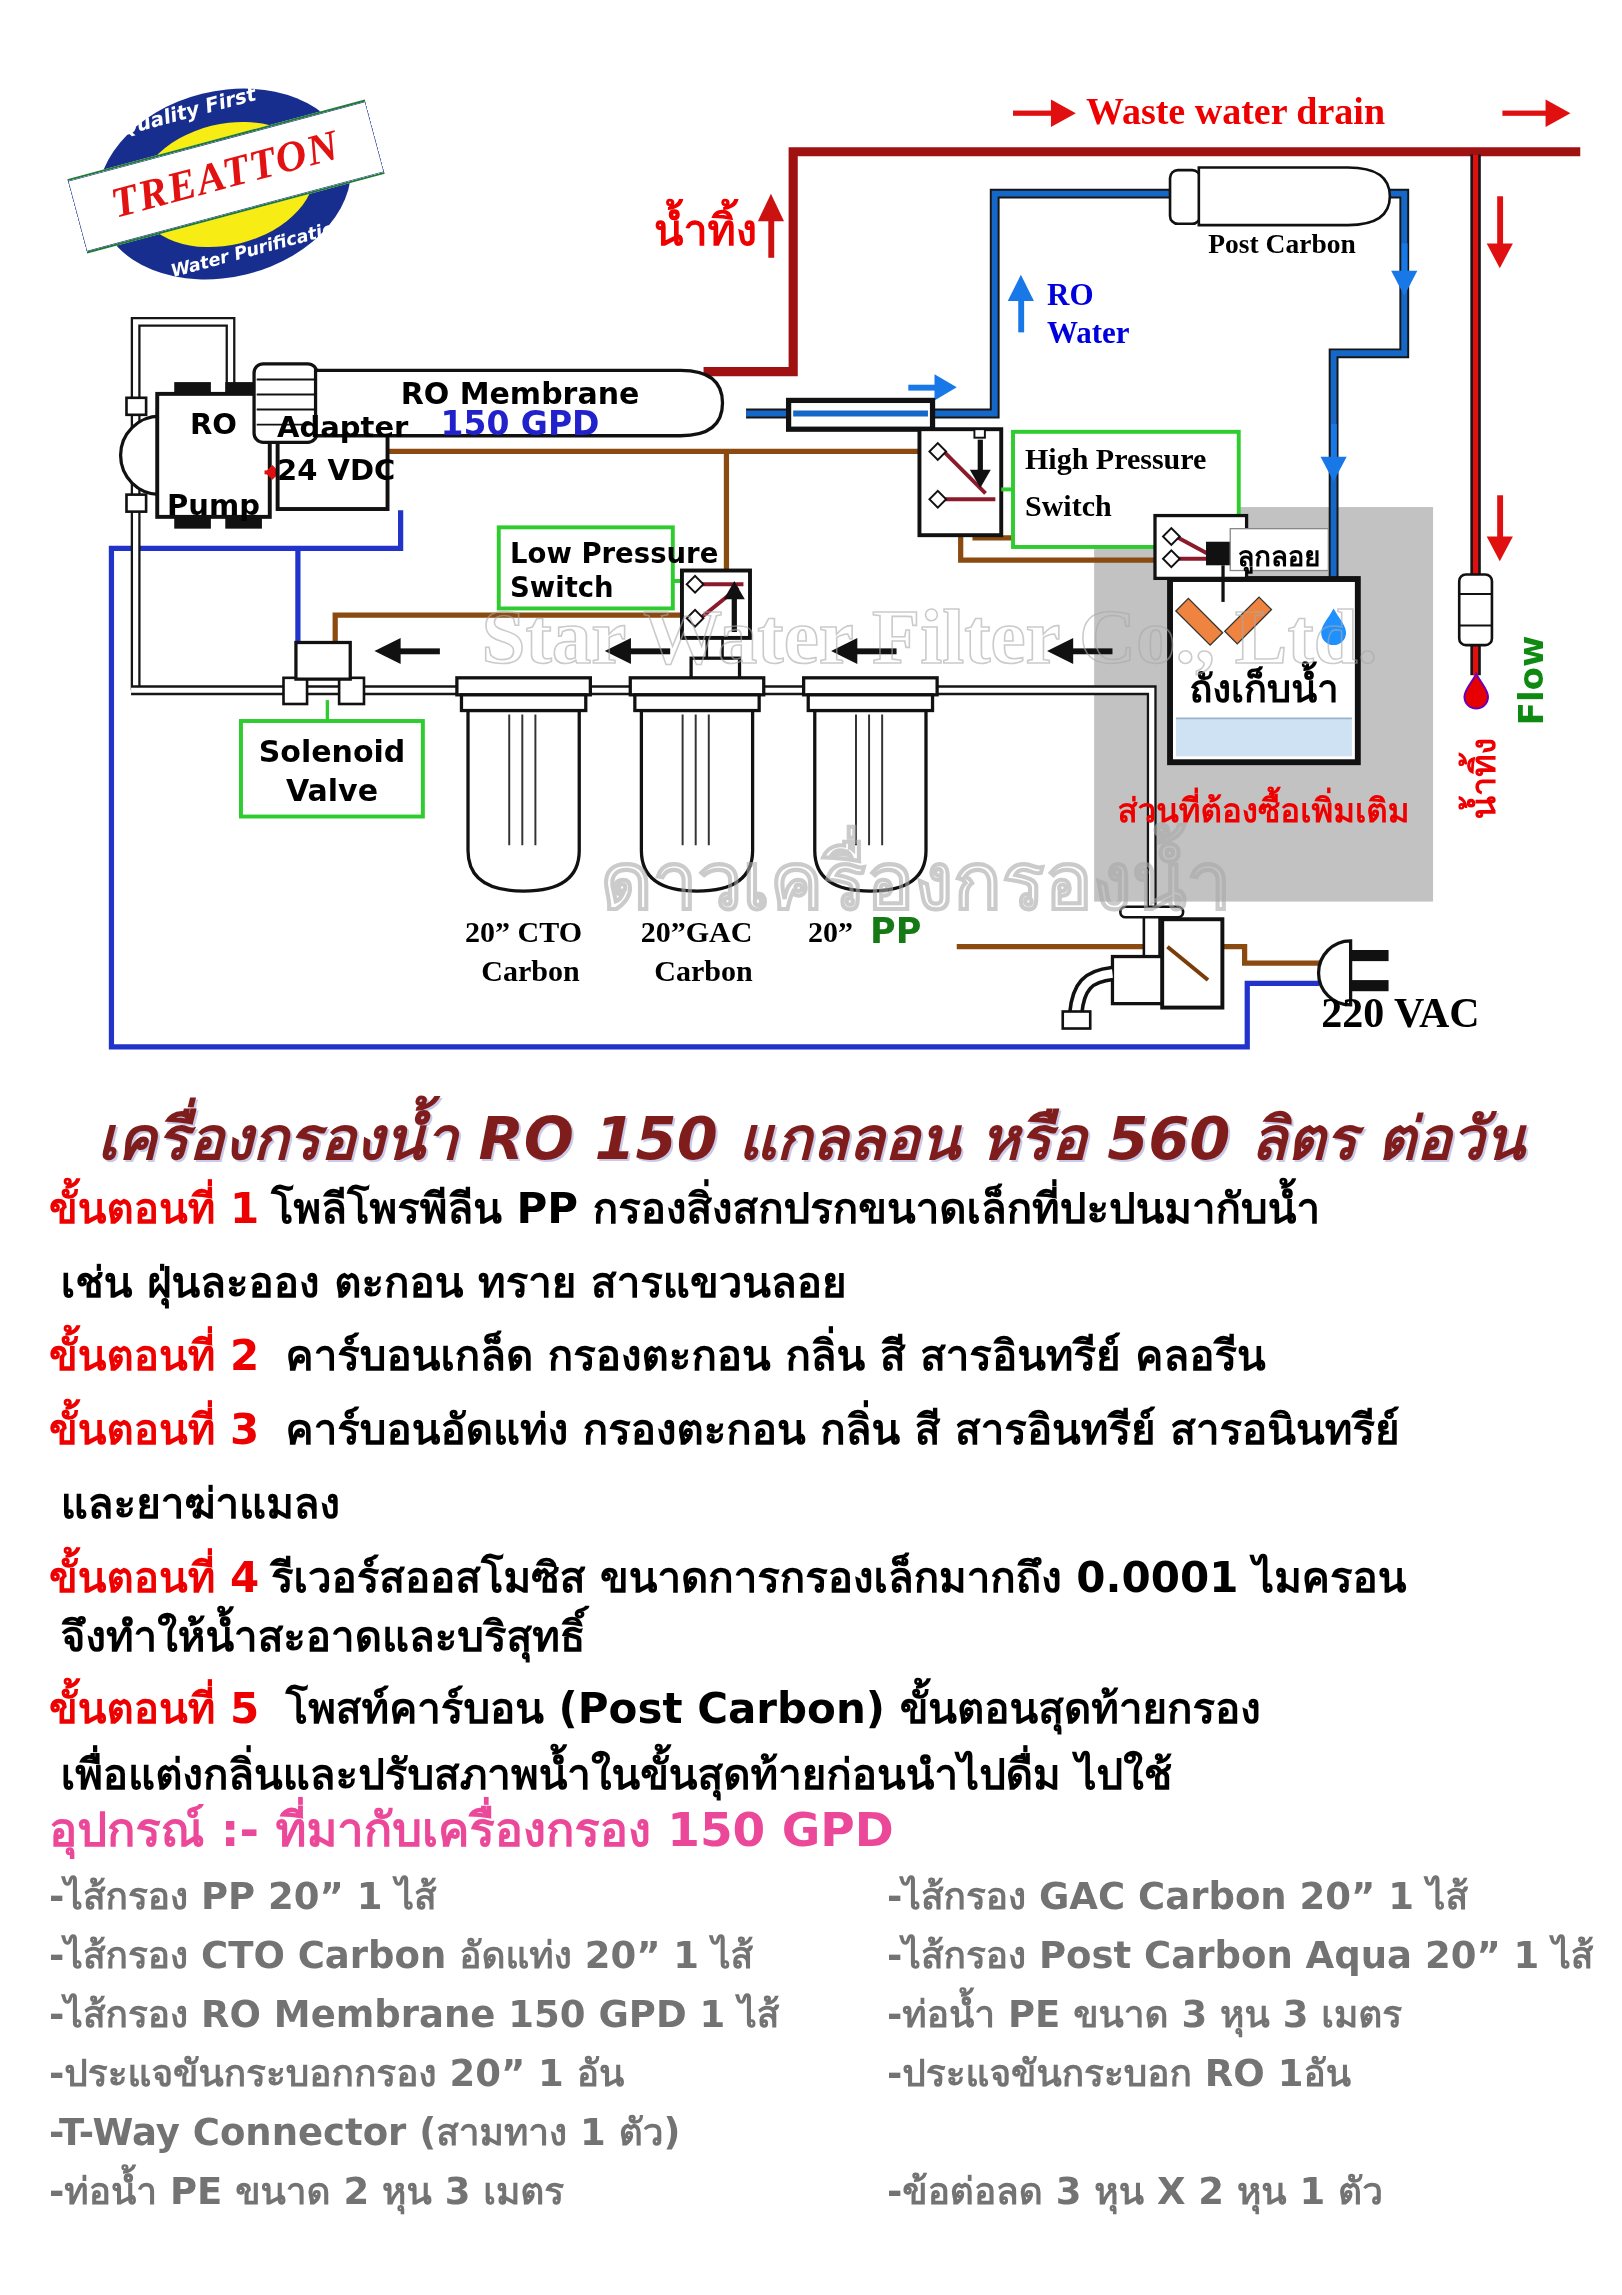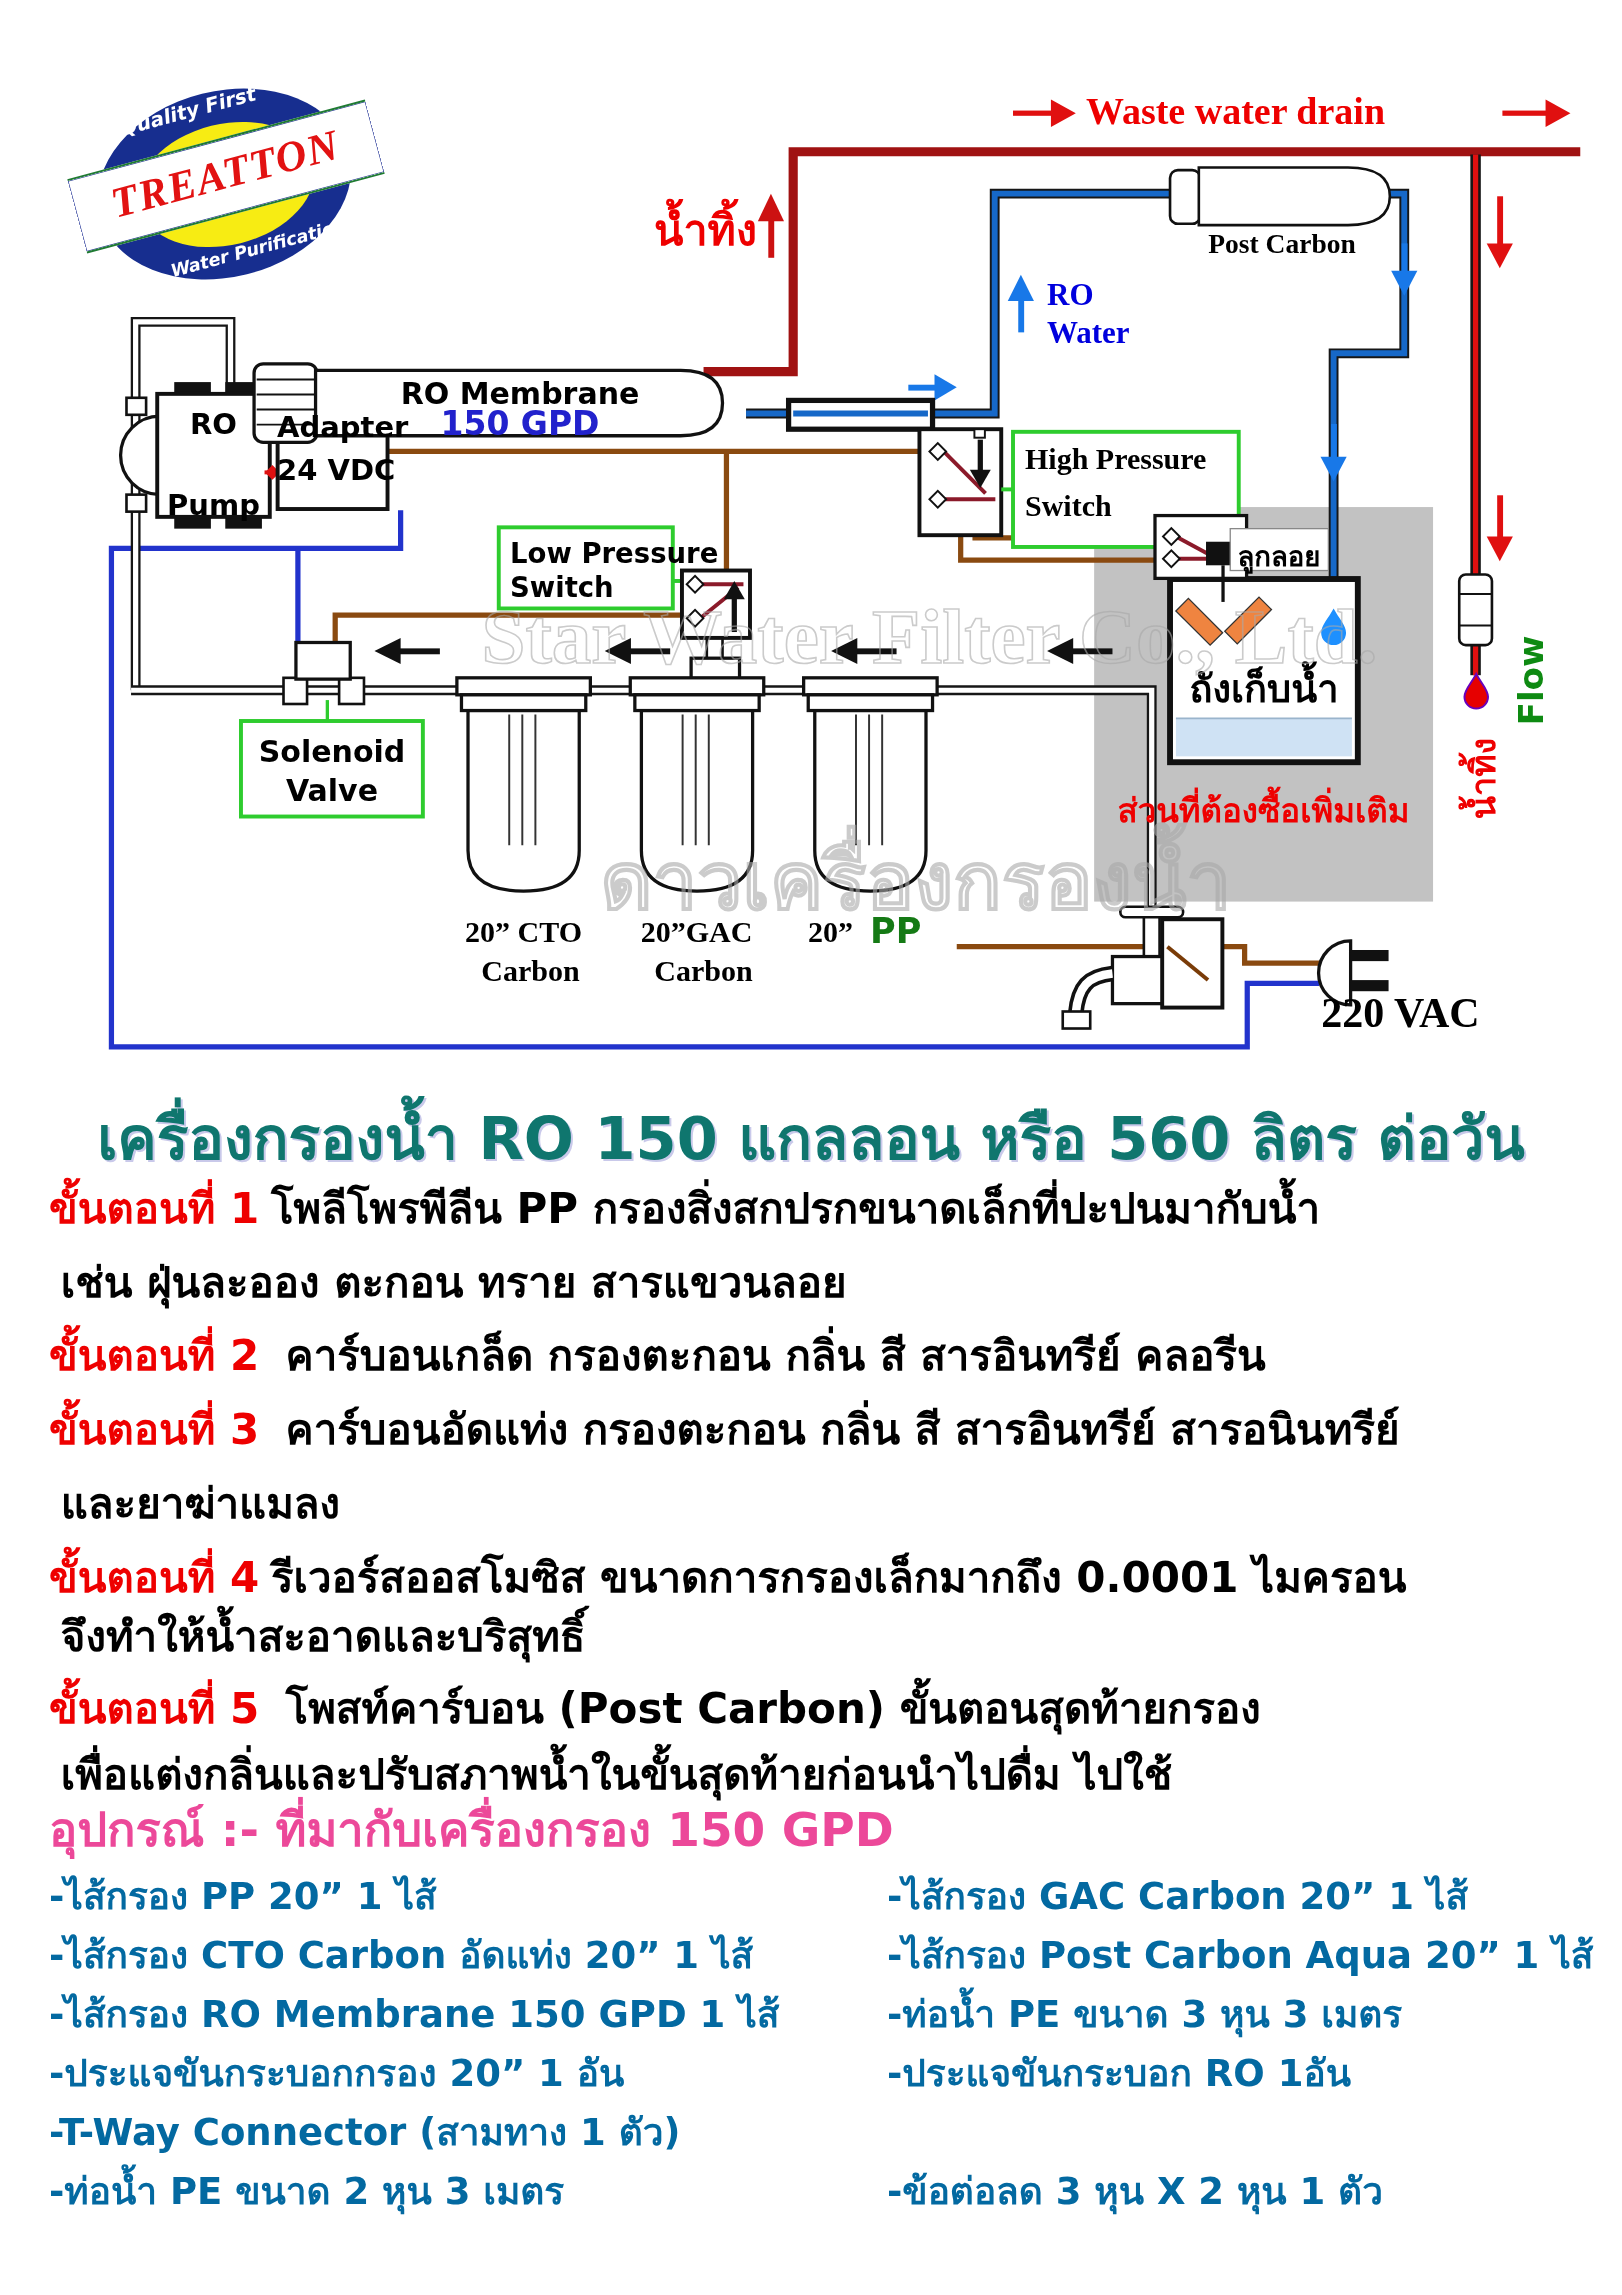--- a/index.html
+++ b/index.html
@@ -25,25 +25,25 @@
   .logo-bottom{left:84px;top:165px;transform:rotate(-15deg);font-size:17.7px;font-weight:bold;
              font-style:italic;color:#ffffff;}
   
   .dtxt{font-weight:bold;}
   .red{color:#ee0000;}
   .green{color:#0e8a12;}
   .blue{color:#0000dd;}
   .wm{color:transparent;-webkit-text-stroke:1.6px #a9a9a9;opacity:.6;font-weight:bold;
       pointer-events:none;}
   
-  .title{font-size:59px;font-weight:bold;color:#0f766e;text-shadow:2px 2px 0 #c9c9ea;}
+  .title{font-size:59px;font-weight:bold;color:#7f1d1d;text-shadow:2px 2px 0 #c9c9ea;font-style:italic;}
   .step{left:49px;font-size:42px;font-weight:bold;color:#000;}
   .step .lbl{color:#ee0000;margin-right:11.8px;}
   .eq-head{left:49px;font-size:47px;font-weight:bold;color:#ec4899;}
-  .eq{font-size:37px;font-weight:bold;color:#0369a1;}
+  .eq{font-size:37px;font-weight:bold;color:#737373;}
   svg{position:absolute;left:0;top:0;}
 </style>
 </head>
 <body>
 
 <div id="page">
 
   <svg width="1623" height="1073" viewBox="0 0 2480 1640">
 
     <g>

